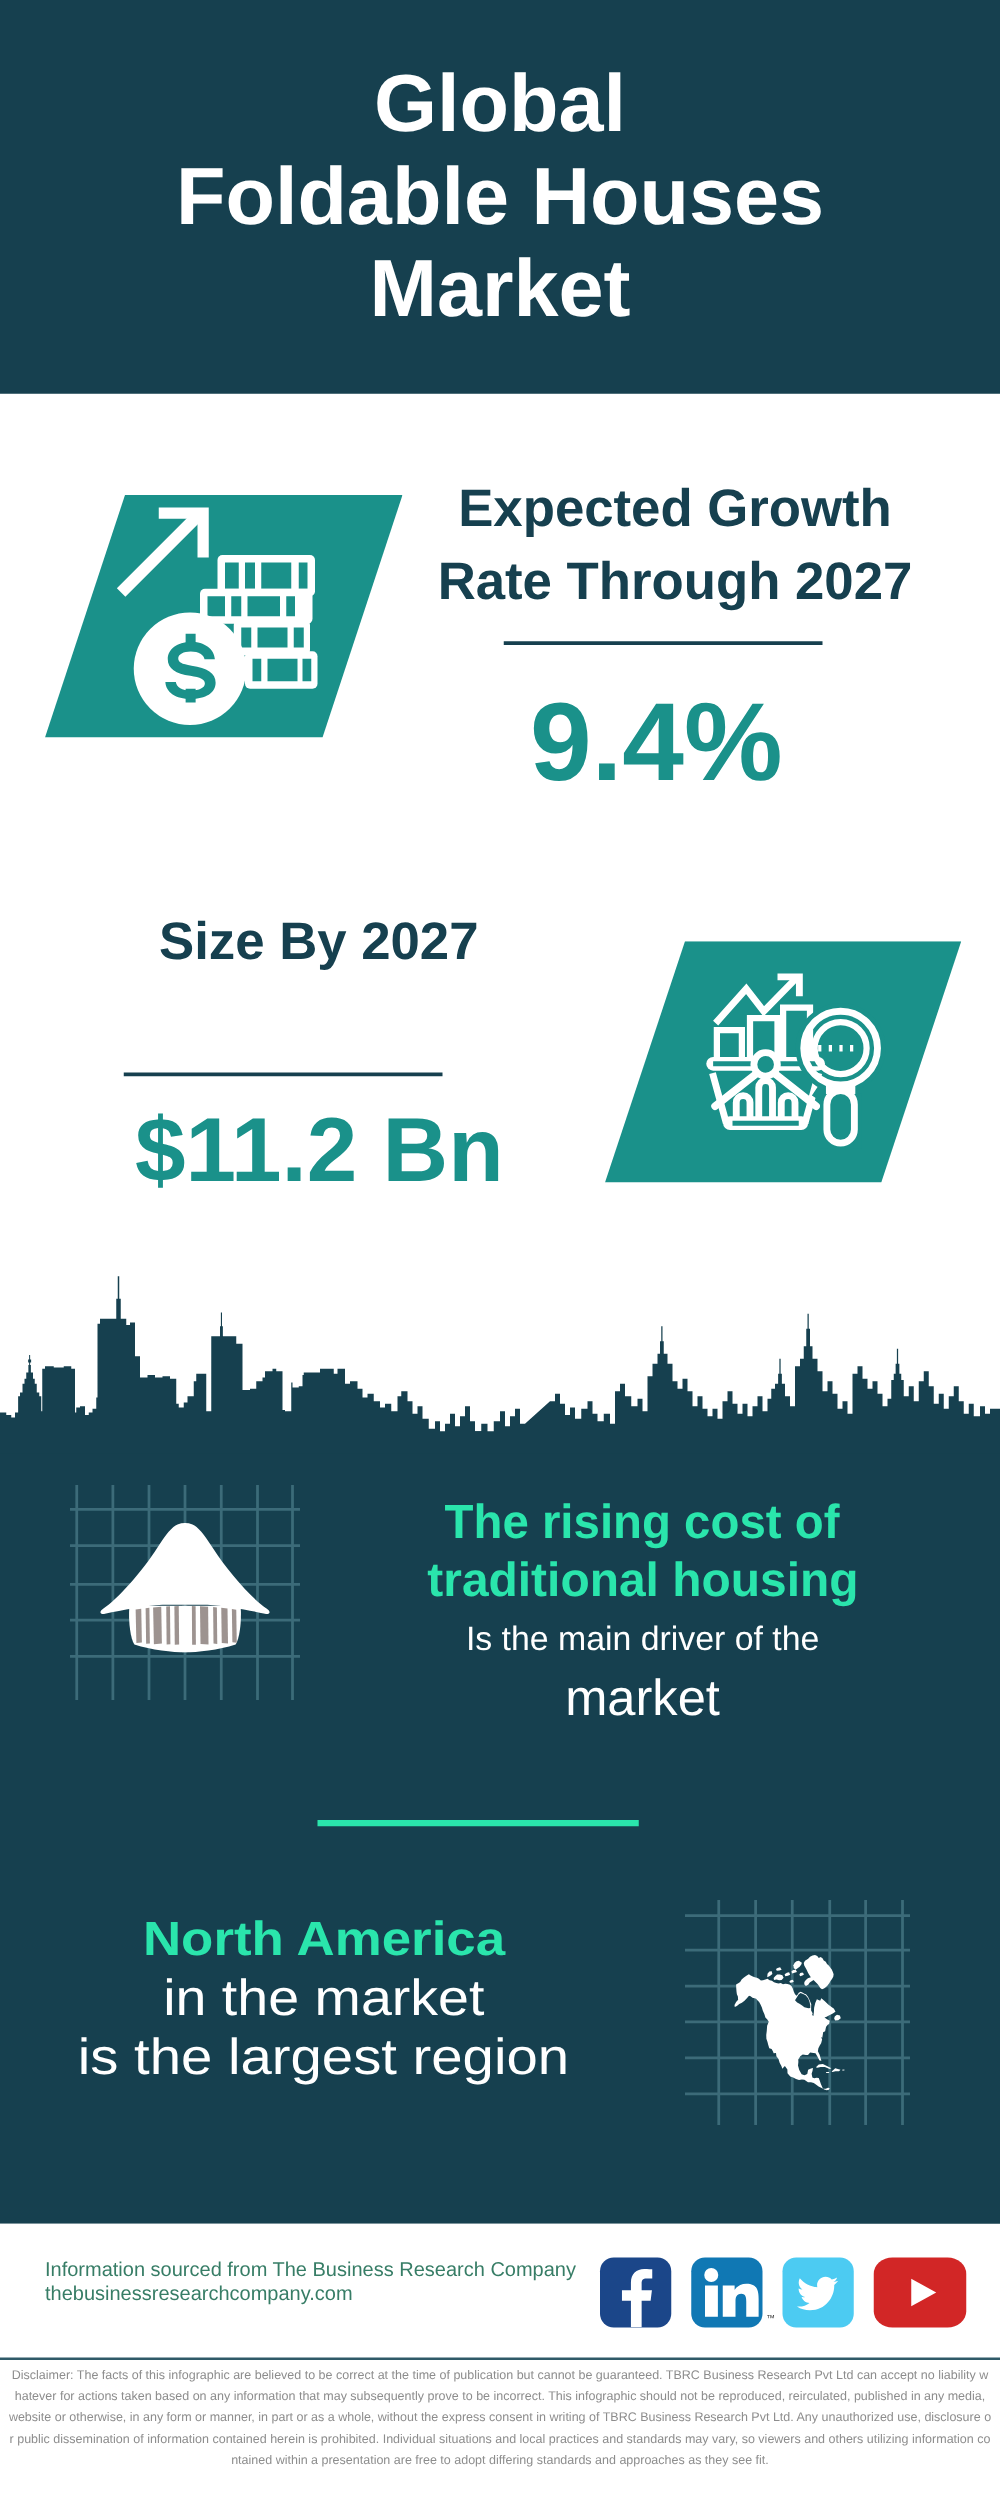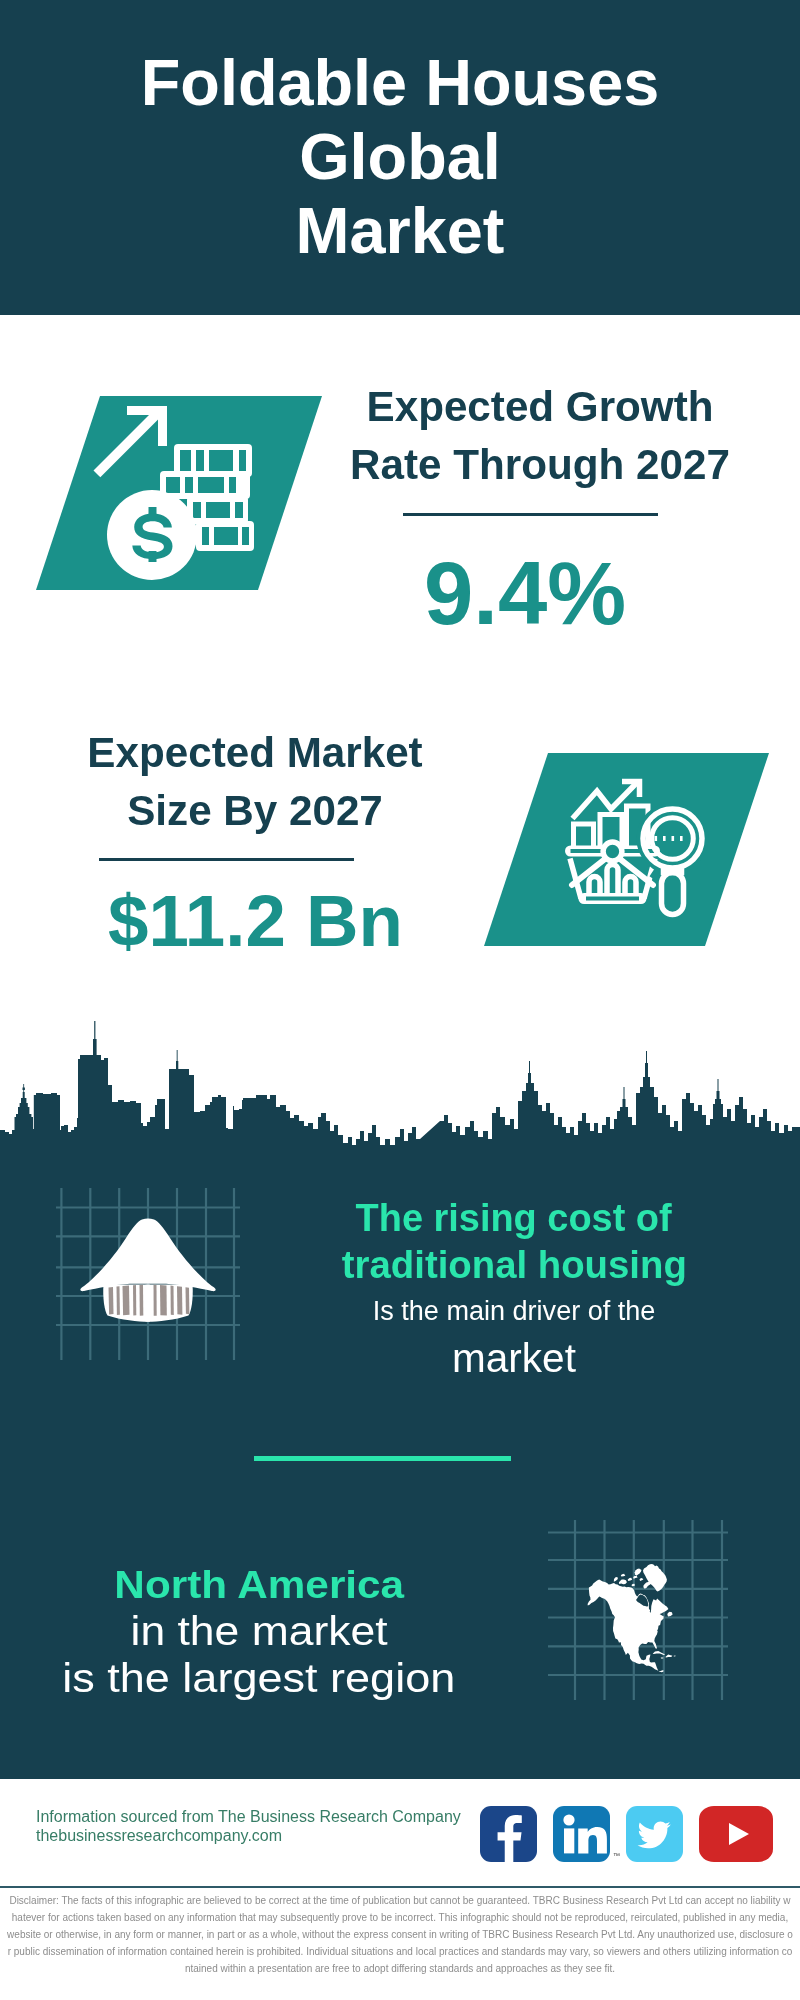--- a/index.html
+++ b/index.html
@@ -42,22 +42,22 @@
   .foot-rule{position:absolute;left:0;top:107px;width:800px;height:2px;background:#2f5a68;}
   .disc{position:absolute;left:7px;top:114px;width:786px;color:#8d8d8d;font-size:10px;line-height:16.9px;word-break:break-all;text-align:center;}
 </style>
 </head>
 <body>
 
 <div class="page">
 
   <div class="header">
     <div class="header-title">
+      <span>Global</span>
       <span>Foldable Houses</span>
-      <span>Global</span>
       <span>Market</span>
     </div>
   </div>
 
   <div class="para" style="left:36px;top:396px;width:286px;height:194px;">
     <svg width="286" height="194" viewBox="0 0 286 194">
       <polygon points="64,0 286,0 222,194 0,194" fill="#1a918a"></polygon>
       <g transform="translate(-36,-396)">
 
         <g fill="#ffffff">
@@ -100,21 +100,20 @@
   </div>
 
   <div class="stat-label" style="left:330px;top:378px;width:420px;">
     <span>Expected Growth</span>
     <span>Rate Through 2027</span>
   </div>
   <div class="stat-rule" style="left:403px;top:513px;width:255px;"></div>
   <div class="stat-value" style="left:330px;top:549px;width:390px;">9.4%</div>
 
   <div class="stat-label" style="left:45px;top:724px;width:420px;">
-    <span>Expected Market</span>
     <span>Size By 2027</span>
   </div>
   <div class="stat-rule" style="left:99px;top:858px;width:255px;"></div>
   <div class="stat-value" style="left:108px;top:884px;width:390px;font-size:72.7px;line-height:74px;text-align:left;">$11.2 Bn</div>
 
   <div class="para" style="left:484px;top:753px;width:285px;height:193px;">
     <svg width="285" height="193" viewBox="0 0 285 193">
       <polygon points="64,0 285,0 221,193 0,193" fill="#1a918a"></polygon>
       <g fill="none" stroke="#ffffff" stroke-width="5" stroke-linecap="butt" stroke-linejoin="miter" transform="translate(-484,-753)">
 
@@ -189,21 +188,21 @@
 
   <div class="msg" style="left:289px;top:1194px;width:450px;font-size:38.3px;">
     <span class="hl"><i style="transform:scaleX(0.990)">The rising cost of</i></span>
     <span class="hl"><i style="transform:scaleX(1.001)">traditional housing</i></span>
     <span class="nm" style="font-size:27px;"><i style="transform:scaleX(1.002)">Is the main driver of the</i></span>
     <span class="nm" style="font-size:40.5px;"><i style="transform:scaleX(1.0)">market</i></span>
   </div>
 
   <div class="mid-rule" style="left:254px;top:1456px;width:257px;height:5px;"></div>
 
-  <div class="msg" style="left:34px;top:1561px;width:450px;font-size:38.3px;">
+  <div class="msg" style="left:34px;top:1528px;width:450px;font-size:38.3px;">
     <span class="hl"><i style="transform:scaleX(1.104)">North America</i></span>
     <span class="nm" style="font-size:40.5px;"><i style="transform:scaleX(1.098)">in the market</i></span>
     <span class="nm" style="font-size:40.5px;"><i style="transform:scaleX(1.112)">is the largest region</i></span>
   </div>
 
   <div class="grid-box" style="left:548px;top:1520px;width:180px;height:180px;">
     <svg width="180" height="180" viewBox="0 0 180 180">
       <g stroke="#3c6b79" stroke-width="2.2" fill="none">
         <path d="M0 12.5 H180 M0 40 H180 M0 68.8 H180 M0 97.5 H180 M0 126.3 H180 M0 155 H180"></path>
         <path d="M27 0 V180 M56.5 0 V180 M85.8 0 V180 M115.8 0 V180 M144.5 0 V180 M174 0 V180"></path>

